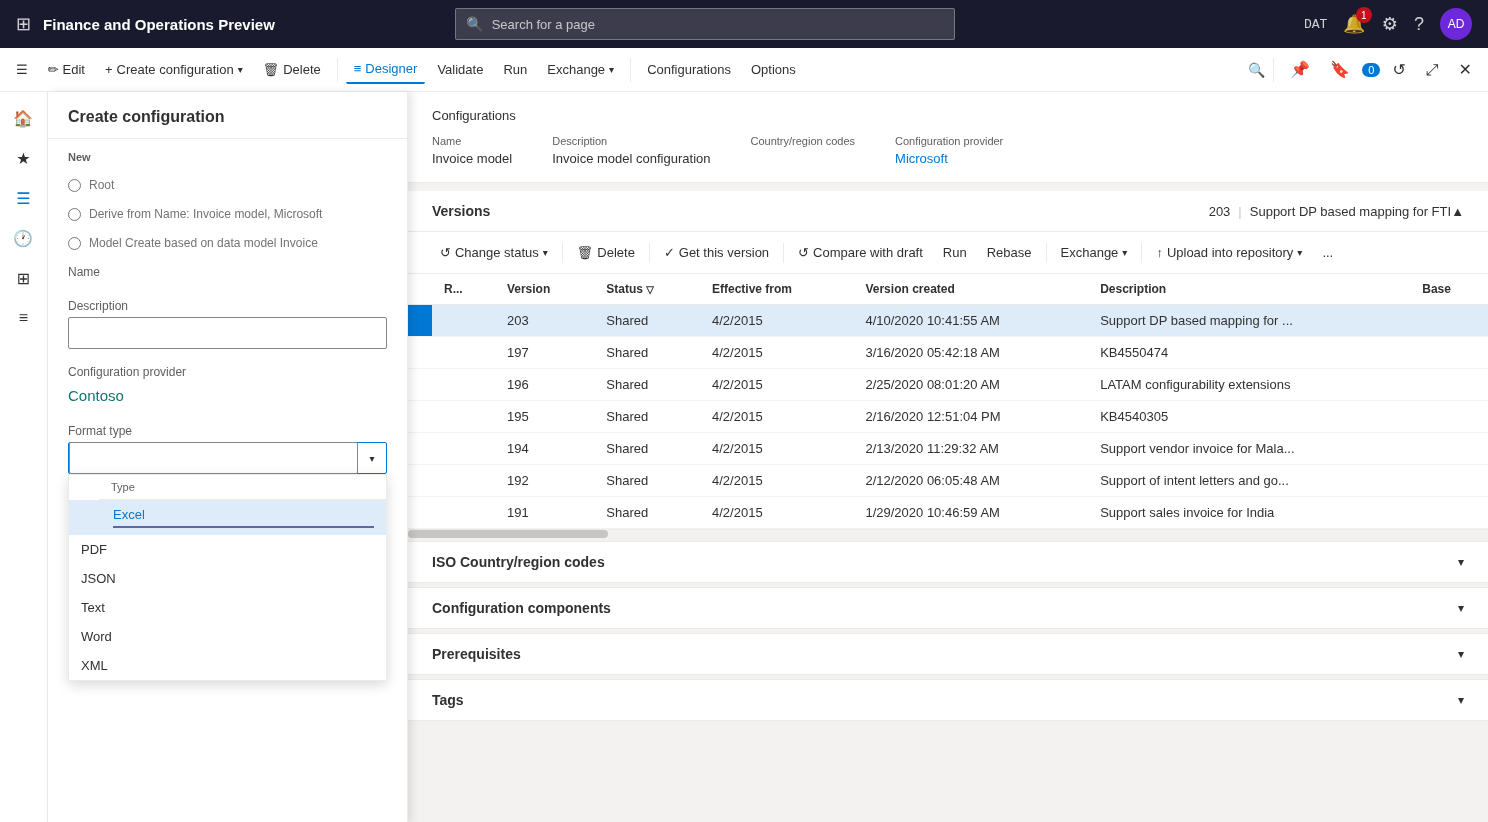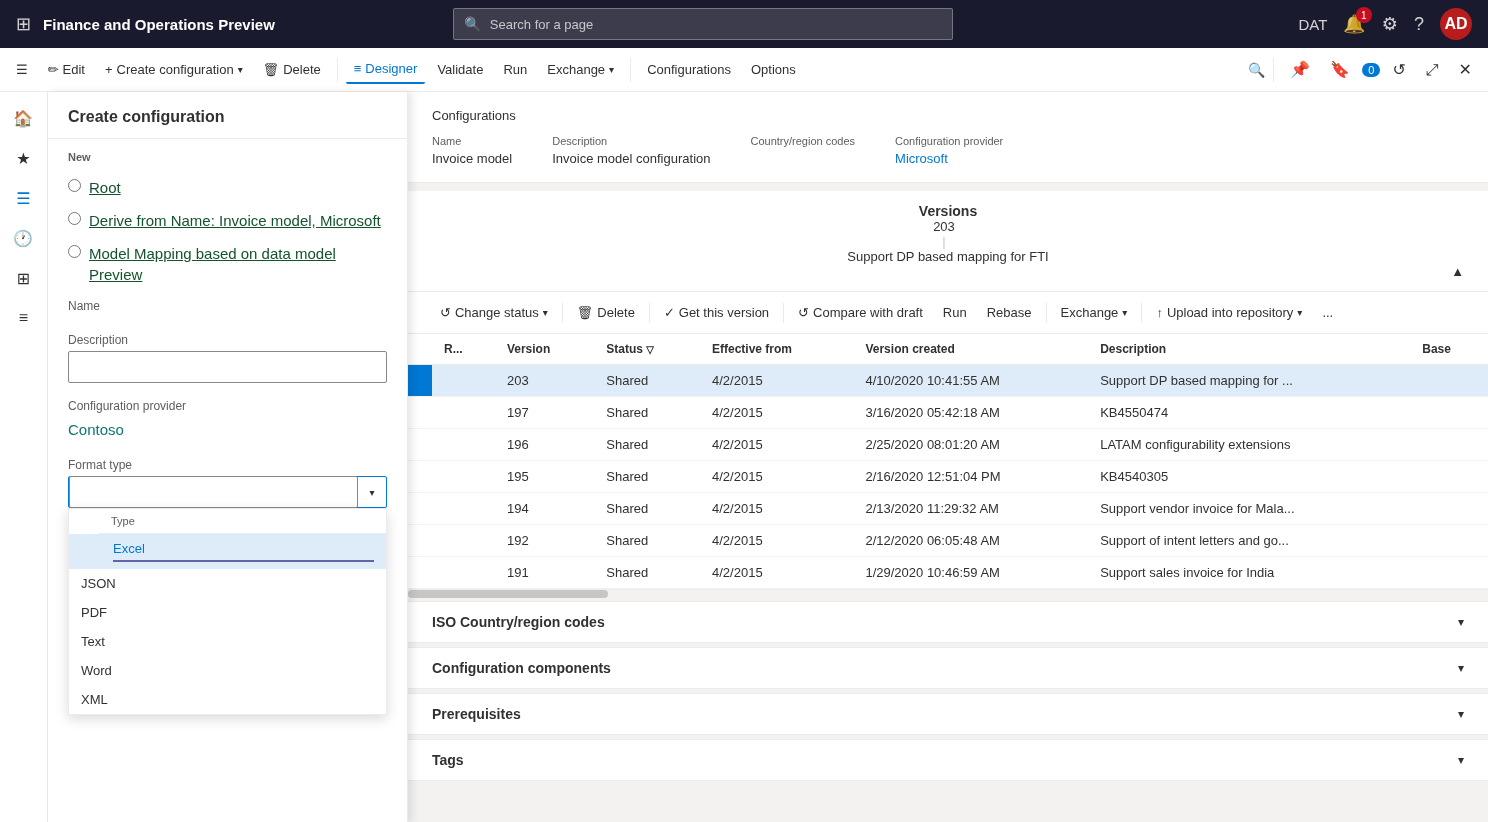--- a/index.html
+++ b/index.html
@@ -24,22 +24,22 @@
       border-radius: 2px;
       height: 32px;
       display: flex;
       align-items: center;
       padding: 0 10px;
       gap: 8px;
       color: rgba(255,255,255,0.7);
       margin: 0 auto;
     }
     .top-nav-right { display: flex; align-items: center; gap: 16px; margin-left: auto; }
-    .top-nav-avatar { width: 32px; height: 32px; background: #b91c1c; border-radius: 50%; display: flex; align-items: center; justify-content: center; font-size: 16px; font-weight: 700; color: white; }
-    .nav-env { color: rgba(255,255,255,0.8); font-size: 15px; }
+    .top-nav-avatar { width: 32px; height: 32px; background: #6d28d9; border-radius: 50%; display: flex; align-items: center; justify-content: center; font-size: 12px; font-weight: 400; color: white; }
+    .nav-env { color: rgba(255,255,255,0.8); font-size: 13px; font-family: Liberation Mono, monospace; }
 
     
     .command-bar {
       background: white;
       height: 44px;
       display: flex;
       align-items: center;
       padding: 0 8px;
       border-bottom: 1px solid #edebe9;
       gap: 4px;
@@ -107,21 +107,21 @@
     }
 
     .radio-option {
       display: flex;
       align-items: flex-start;
       gap: 8px;
       padding: 6px 20px;
       cursor: pointer;
     }
     .radio-option input[type="radio"] { margin-top: 2px; accent-color: #0078d4; }
-    .radio-label { font-size: 15px; color: #14532d; line-height: 1.4; text-decoration: underline; }
+    .radio-label { font-size: 12px; color: #737373; line-height: 1.4; }
 
     .form-field {
       padding: 8px 20px;
     }
     .form-field label {
       display: block;
       font-size: 12px;
       color: #605e5c;
       margin-bottom: 4px;
     }
@@ -226,21 +226,20 @@
     
     .versions-section {
       background: white;
       margin: 8px 0 0 0;
     }
     .versions-header {
       display: flex;
       align-items: center;
       padding: 12px 24px;
       border-bottom: 1px solid #edebe9;
-      flex-direction: column;
     }
     .versions-title { font-size: 14px; font-weight: 600; flex: 1; }
     .versions-meta { font-size: 13px; color: #323130; margin-right: 8px; }
     .versions-desc { font-size: 13px; color: #323130; }
     .versions-chevron { cursor: pointer; color: #323130; }
 
     
     .versions-toolbar {
       display: flex;
       align-items: center;
@@ -426,21 +425,21 @@
       </div>
 
       <div class="radio-option">
         <input type="radio" name="config-type" id="derive" style="">
         <label class="radio-label" for="derive">Derive from Name: Invoice model, Microsoft</label>
       </div>
 
 
       <div class="radio-option">
         <input type="radio" name="config-type" id="model_mapping" style="">
-        <label class="radio-label" for="model_mapping">Model Mapping based on data model Preview</label>
+        <label class="radio-label" for="model_mapping">Model Create based on data model Invoice</label>
       </div>
 
       <div class="form-field">
         <label>Name</label>
       </div>
 
       <div class="form-field">
         <label>Description</label>
         <input type="text" value="" style="">
       </div>
@@ -456,22 +455,22 @@
           <div class="dropdown-input-wrapper">
             <input type="text" class="dropdown-input" value="" style="">
             <div class="dropdown-arrow">
               <span>▾</span>
             </div>
           </div>
 
           <div class="dropdown-list">
             <div class="dropdown-list-header">Type</div>
             <div class="dropdown-item selected">Excel</div>
+            <div class="dropdown-item">PDF</div>
             <div class="dropdown-item">JSON</div>
-            <div class="dropdown-item">PDF</div>
             <div class="dropdown-item">Text</div>
             <div class="dropdown-item">Word</div>
             <div class="dropdown-item">XML</div>
           </div>
         </div>
       </div>
 
       <div class="form-field" style="margin-top:60px;">
         <div style="display:flex; align-items:center; border:1px solid #8a8886; border-radius:2px; height:32px;">
           <div style="flex:1;"></div>

